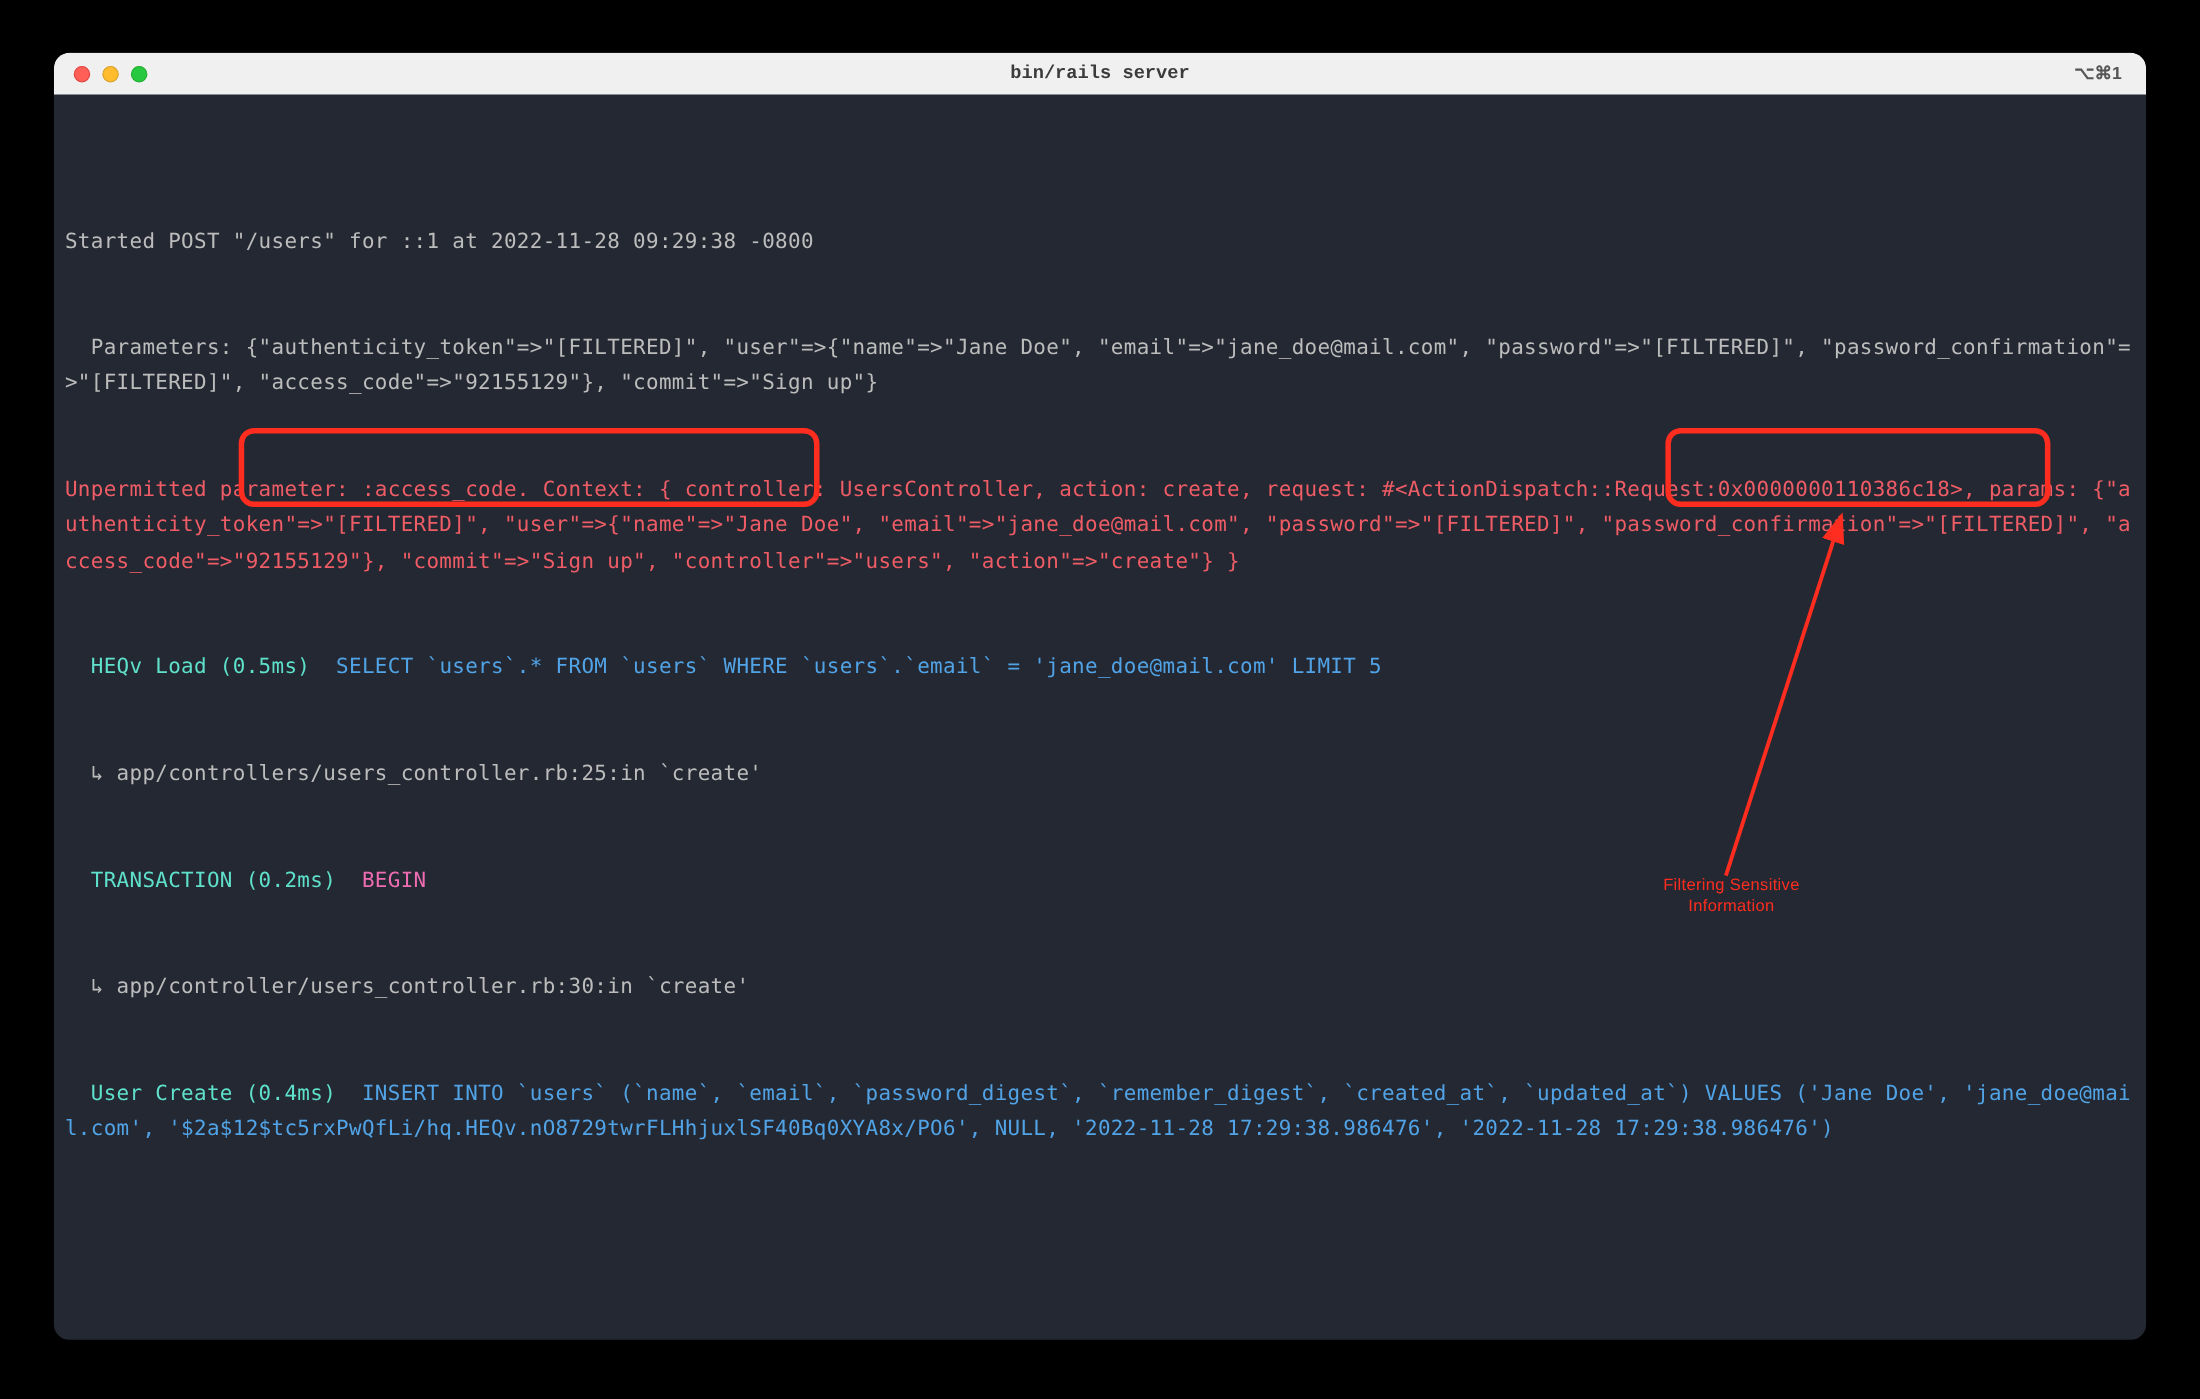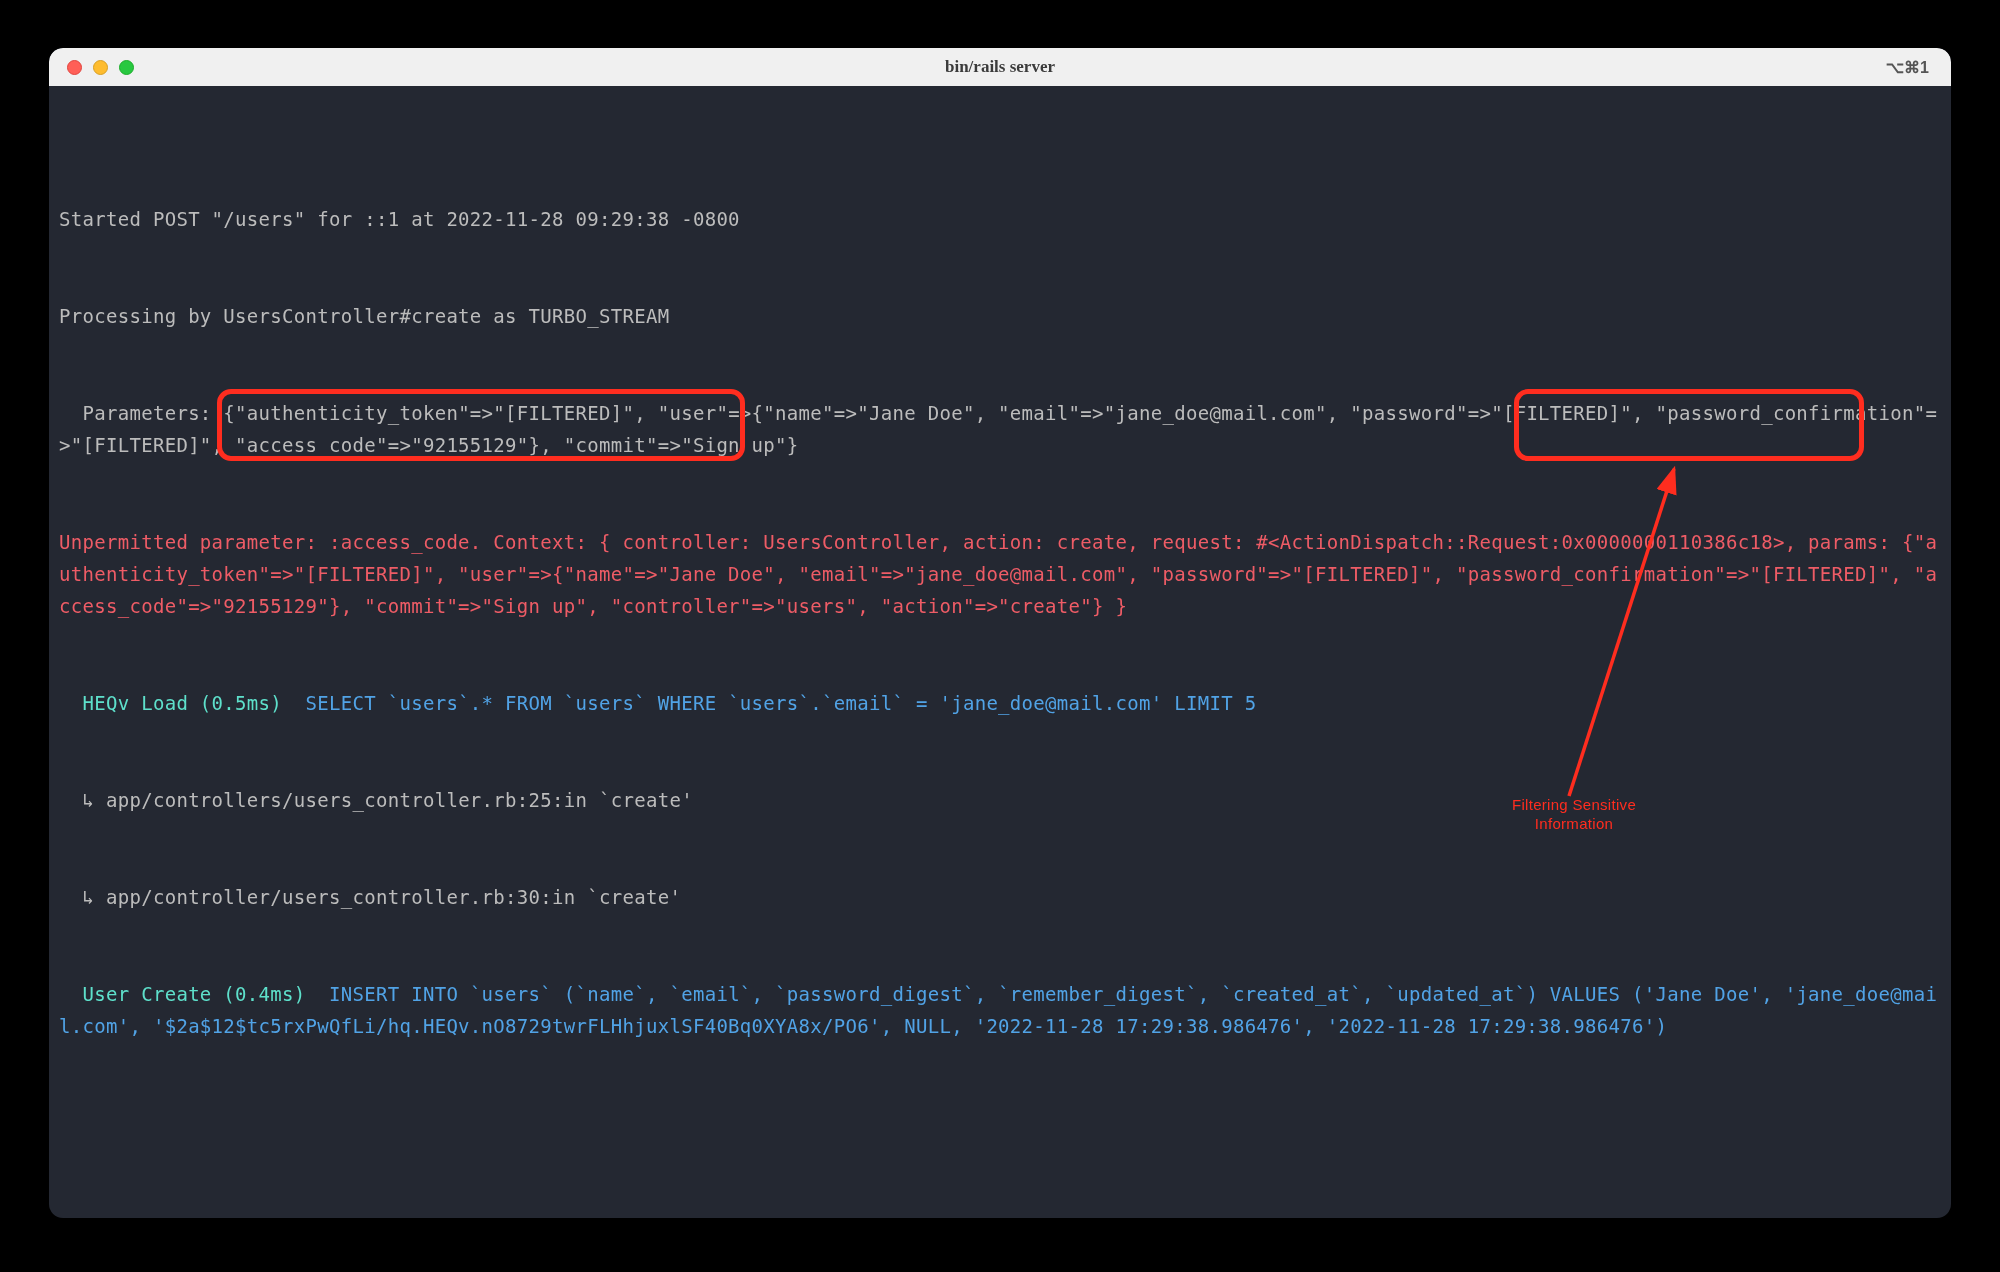--- a/index.html
+++ b/index.html
@@ -37,21 +37,21 @@
     padding-left: 18px;
   }
   .tl { width: 15px; height: 15px; border-radius: 50%; }
   .tl.red { background: #ff5f57; border: 0.5px solid #e0443e; }
   .tl.yellow { background: #febc2e; border: 0.5px solid #d79f24; }
   .tl.green { background: #28c840; border: 0.5px solid #1dad2b; }
   .titlebar-title {
     position: absolute;
     left: 0; right: 0;
     text-align: center;
-    font-family: Liberation Serif, serif;
+    font-family: Liberation Mono, monospace;
     font-size: 17px;
     font-weight: 600;
     color: #3b3b3b;
     pointer-events: none;
   }
   .titlebar-right {
     position: absolute;
     right: 22px;
     font-family: -apple-system, "SF Pro Text", "Helvetica Neue", Arial, sans-serif;
     font-size: 16px;
@@ -105,25 +105,25 @@
       <div class="tl yellow"></div>
       <div class="tl green"></div>
     </div>
     <div class="titlebar-title">bin/rails server</div>
     <div class="titlebar-right">⌥⌘1</div>
   </div>
 
   <div class="terminal">
 
     <span class="ln c-default">Started POST "/users" for ::1 at 2022-11-28 09:29:38 -0800</span>
-    <span class="ln c-default">Processing by UsersController#create as TURBO_STREAM</span>
     <span class="ln c-default">  Parameters: {"authenticity_token"=&gt;"[FILTERED]", "user"=&gt;{"name"=&gt;"Jane Doe", "email"=&gt;"jane_doe@mail.com", "password"=&gt;"[FILTERED]", "password_confirmation"=&gt;"[FILTERED]", "access_code"=&gt;"92155129"}, "commit"=&gt;"Sign up"}</span>
     <span class="ln c-red">Unpermitted parameter: :access_code. Context: { controller: UsersController, action: create, request: #&lt;ActionDispatch::Request:0x0000000110386c18&gt;, params: {"authenticity_token"=&gt;"[FILTERED]", "user"=&gt;{"name"=&gt;"Jane Doe", "email"=&gt;"jane_doe@mail.com", "password"=&gt;"[FILTERED]", "password_confirmation"=&gt;"[FILTERED]", "access_code"=&gt;"92155129"}, "commit"=&gt;"Sign up", "controller"=&gt;"users", "action"=&gt;"create"} }</span>
     <span class="ln"><span class="c-cyan">  HEQv Load (0.5ms)</span><span class="c-blue">  SELECT `users`.* FROM `users` WHERE `users`.`email` = 'jane_doe@mail.com' LIMIT 5</span></span>
     <span class="ln c-default">  ↳ app/controllers/users_controller.rb:25:in `create'</span>
+    <span class="ln"><span class="c-cyan">  TRANSACTION (0.2ms)</span><span class="c-magenta">  BEGIN</span></span>
     <span class="ln c-default">  ↳ app/controller/users_controller.rb:30:in `create'</span>
     <span class="ln"><span class="c-cyan">  User Create (0.4ms)</span><span class="c-blue">  INSERT INTO `users` (`name`, `email`, `password_digest`, `remember_digest`, `created_at`, `updated_at`) VALUES ('Jane Doe', 'jane_doe@mail.com', '$2a$12$tc5rxPwQfLi/hq.HEQv.nO8729twrFLHhjuxlSF40Bq0XYA8x/PO6', NULL, '2022-11-28 17:29:38.986476', '2022-11-28 17:29:38.986476')</span></span>
     
     
     
     
     
     <span class="ln c-default"></span>
     <span class="ln c-default"></span>
     

